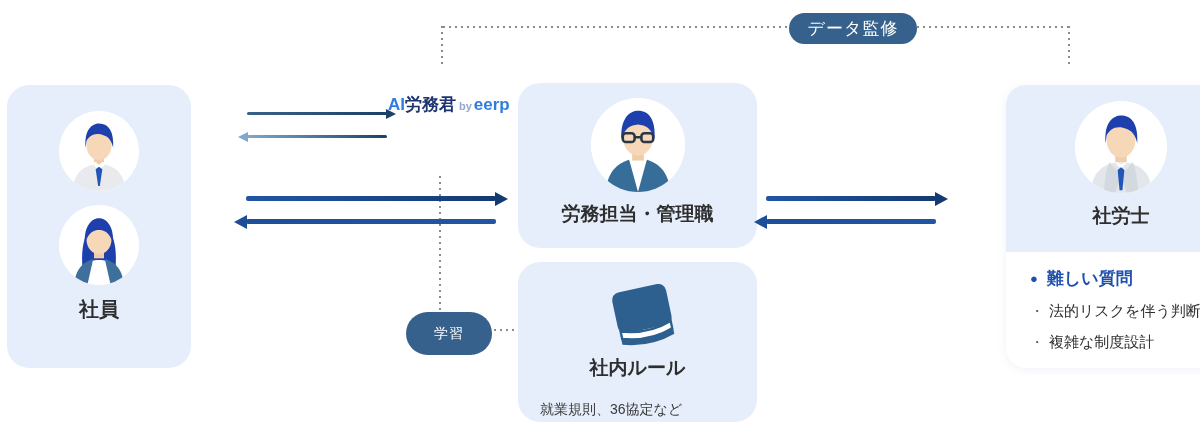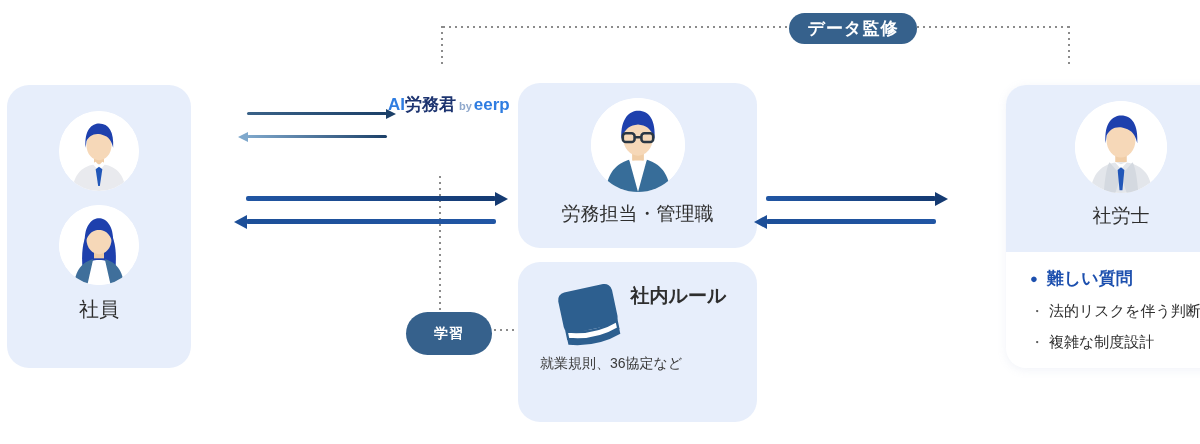--- a/index.html
+++ b/index.html
@@ -12,59 +12,59 @@
   .stage{position:relative;width:1200px;height:444px;background:var(--page_bg);
     font-family:"Liberation Sans","DejaVu Sans",sans-serif;overflow:hidden;color:var(--text_dark)}
 
   
   .dot{position:absolute}
   .dot.h{height:2px;background-image:repeating-linear-gradient(90deg,var(--dotted_gray) 0 2px,transparent 2px 6px)}
   .dot.v{width:2px;background-image:repeating-linear-gradient(180deg,var(--dotted_gray) 0 2px,transparent 2px 6px)}
 
   
   .pill{position:absolute;background:var(--pill_bg);color:var(--pill_text);border-radius:999px;
-    display:flex;align-items:center;justify-content:center;font-weight:bold;font-size:17px;letter-spacing:1px}
+    display:flex;align-items:center;justify-content:center;font-weight:normal;font-size:17px;letter-spacing:1px}
 
   
   .arrow{position:absolute;z-index:3}
   .arrow .shaft{display:block;height:100%;border-radius:2px}
   .arrow .head{position:absolute;top:50%;transform:translateY(-50%);width:0;height:0}
   .thin{height:3px}
   .thick{height:5px}
   .thin.right .head{right:-9px;border-top:5px solid transparent;border-bottom:5px solid transparent;border-left:10px solid #1c4068}
   .thin.left  .head{left:-9px;border-top:5px solid transparent;border-bottom:5px solid transparent;border-right:10px solid #7fa8cc}
   .thick.right .head{right:-12px;border-top:7px solid transparent;border-bottom:7px solid transparent;border-left:13px solid #143a72}
   .thick.left  .head{left:-12px;border-top:7px solid transparent;border-bottom:7px solid transparent;border-right:13px solid #1d4f98}
   .g-thin-r{background:linear-gradient(90deg,#3a6288,#1c4068)}
   .g-thin-l{background:linear-gradient(90deg,#7fa8cc,#1c4068)}
   .g-thick-r{background:linear-gradient(90deg,#2156a4,#143a72)}
   .g-thick-l{background:linear-gradient(90deg,#1d4f98,#2156a4)}
 
   
   .card{position:absolute;background:var(--card_bg);border-radius:22px;display:flex;flex-direction:column;align-items:center;z-index:2}
   .avatar{background:#fff;border-radius:50%;overflow:hidden;flex:none}
   .avatar svg{display:block;width:100%;height:100%}
-  .card-label{font-weight:normal;color:var(--text_dark)}
+  .card-label{font-weight:bold;color:var(--text_dark)}
 
   
   .ai-wrap{position:absolute;display:flex;flex-direction:row;align-items:center;z-index:2}
   .ai-icon{width:77px;height:70px;border-radius:15px;background:var(--ai_yellow);overflow:hidden}
   .ai-icon svg{display:block;width:100%;height:100%}
   .ai-label{margin-top:6px;white-space:nowrap;font-weight:bold;line-height:1}
   .ai-b{color:var(--brand_blue);font-size:17px}
   .ai-n{color:var(--brand_navy);font-size:17px}
   .ai-by{color:#8fa8cc;font-size:11px;margin:0 2px 0 3px}
   .ai-v{color:var(--brand_blue);font-size:17px}
 
   
   .k-row{display:flex;gap:30px;margin-top:16px}
-  .k-col{display:flex;flex-direction:row;align-items:flex-start}
+  .k-col{display:flex;flex-direction:column;align-items:flex-end}
   .k-icon{height:72px;display:flex;align-items:flex-end}
   .k-label{font-weight:bold;font-size:19px;color:var(--text_dark);margin-top:5px}
-  .k-note{font-size:14px;color:#3a3a3a;margin-top:5px;align-self:flex-start;padding-left:22px}
+  .k-note{font-size:14px;color:#3a3a3a;margin-top:20px;align-self:flex-start;padding-left:22px}
 
   
   .s-card{position:absolute;border-radius:20px;overflow:hidden;background:#fff;
     box-shadow:0 2px 10px rgba(140,160,200,.12);z-index:2}
   .s-top{height:167px;background:var(--card_bg);display:flex;flex-direction:column;align-items:center}
   .s-body{padding:15px 14px 0 24px}
   .s-head{color:var(--highlight_blue);font-weight:bold;font-size:17px;display:flex;align-items:center;gap:9px}
   .s-head .b{font-size:13px;line-height:1}
   .s-item{color:var(--text_dark);font-size:15px;margin-top:12px;display:flex;align-items:center;gap:5px}
   .s-item .b{color:#555;font-size:14px}

